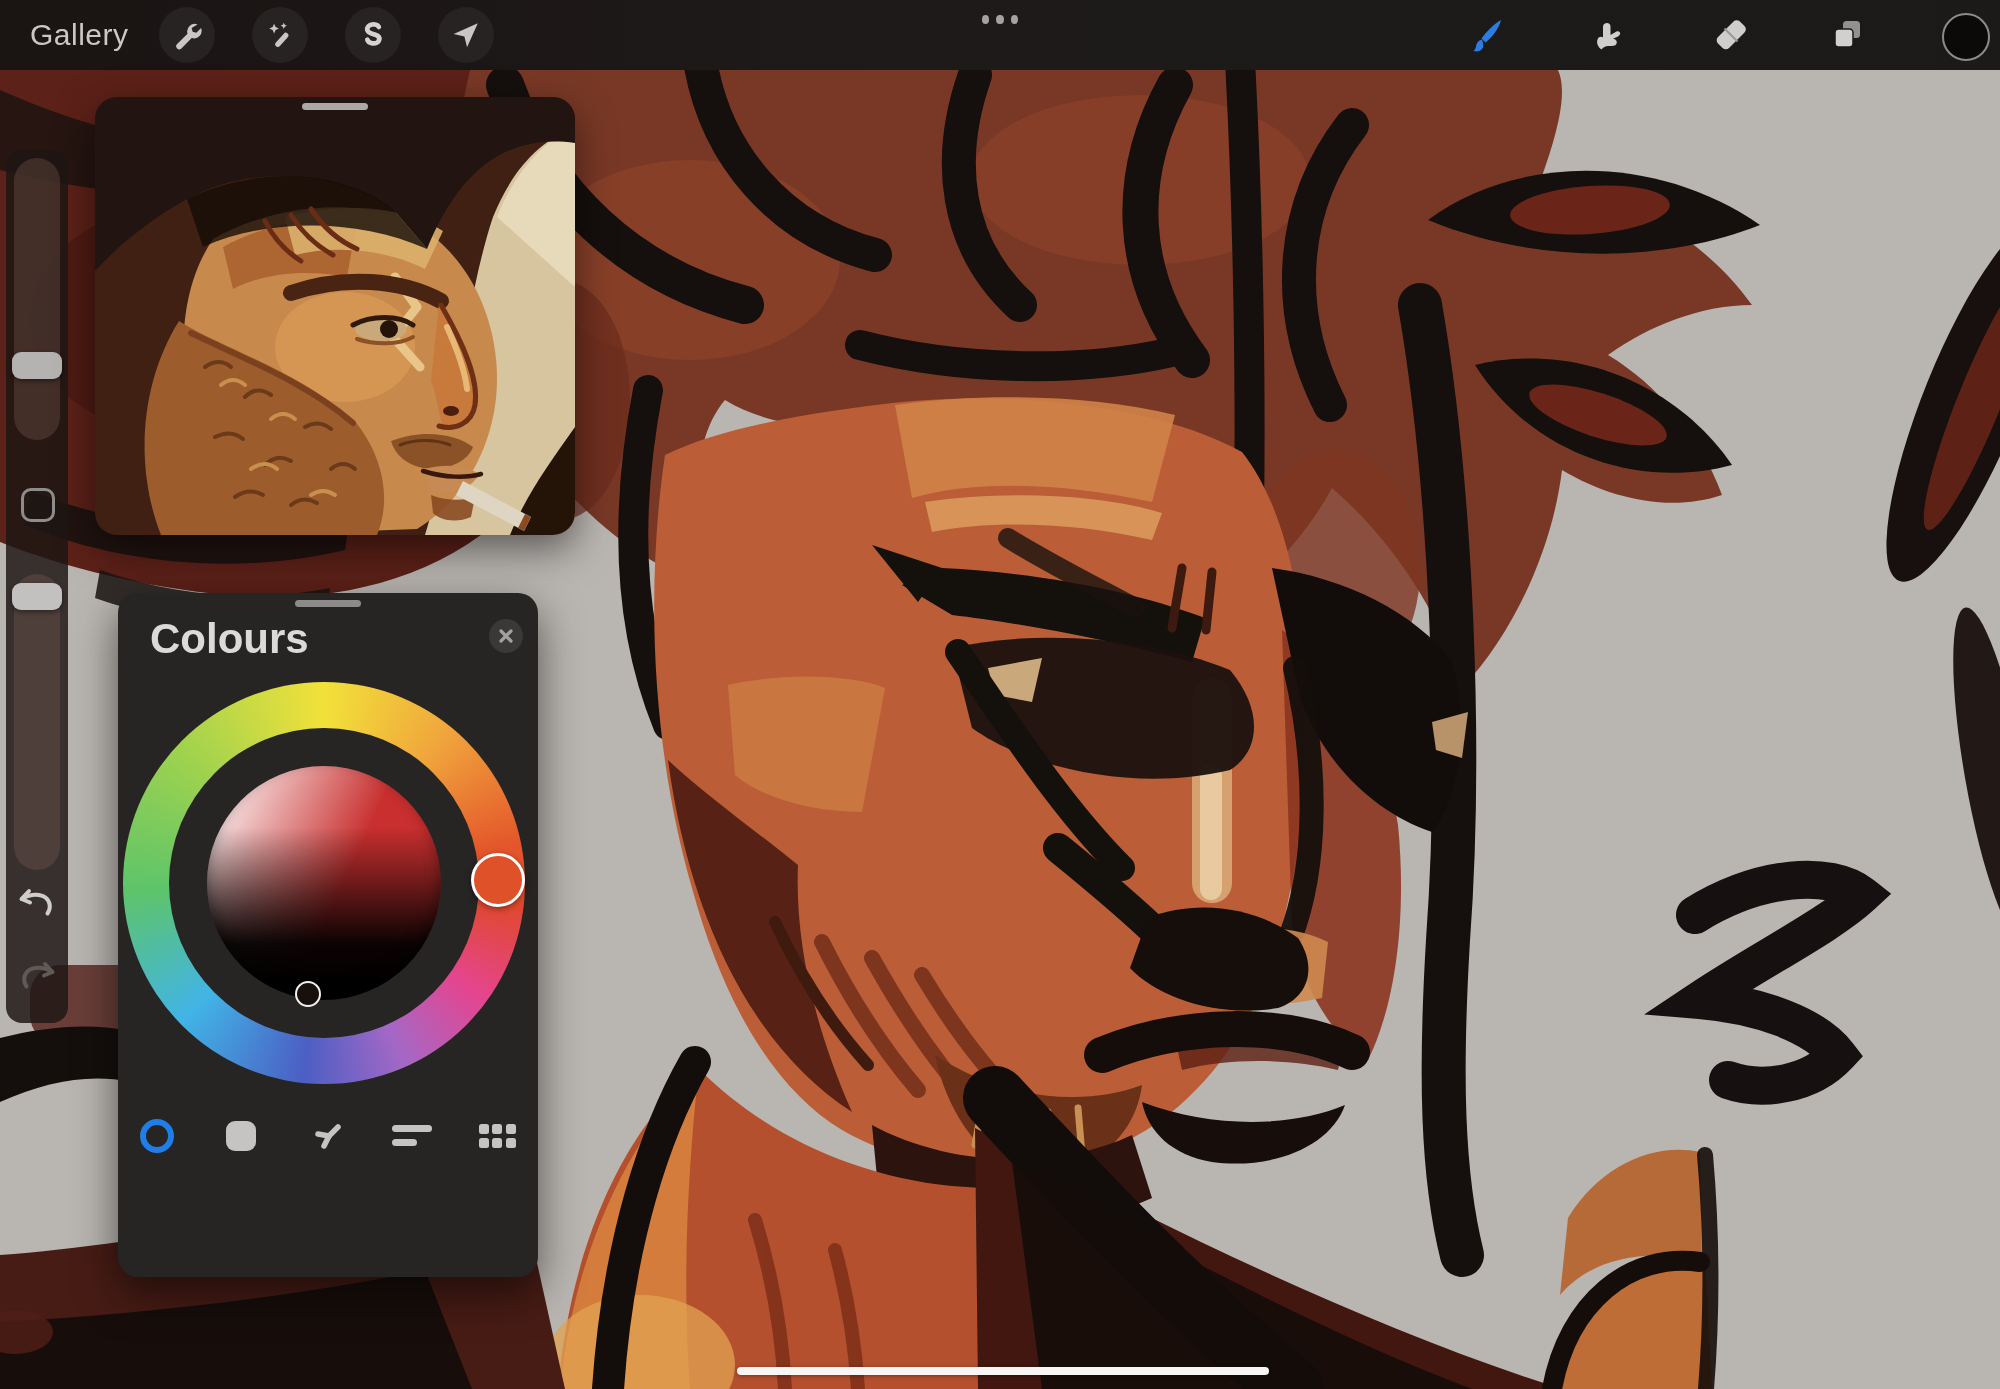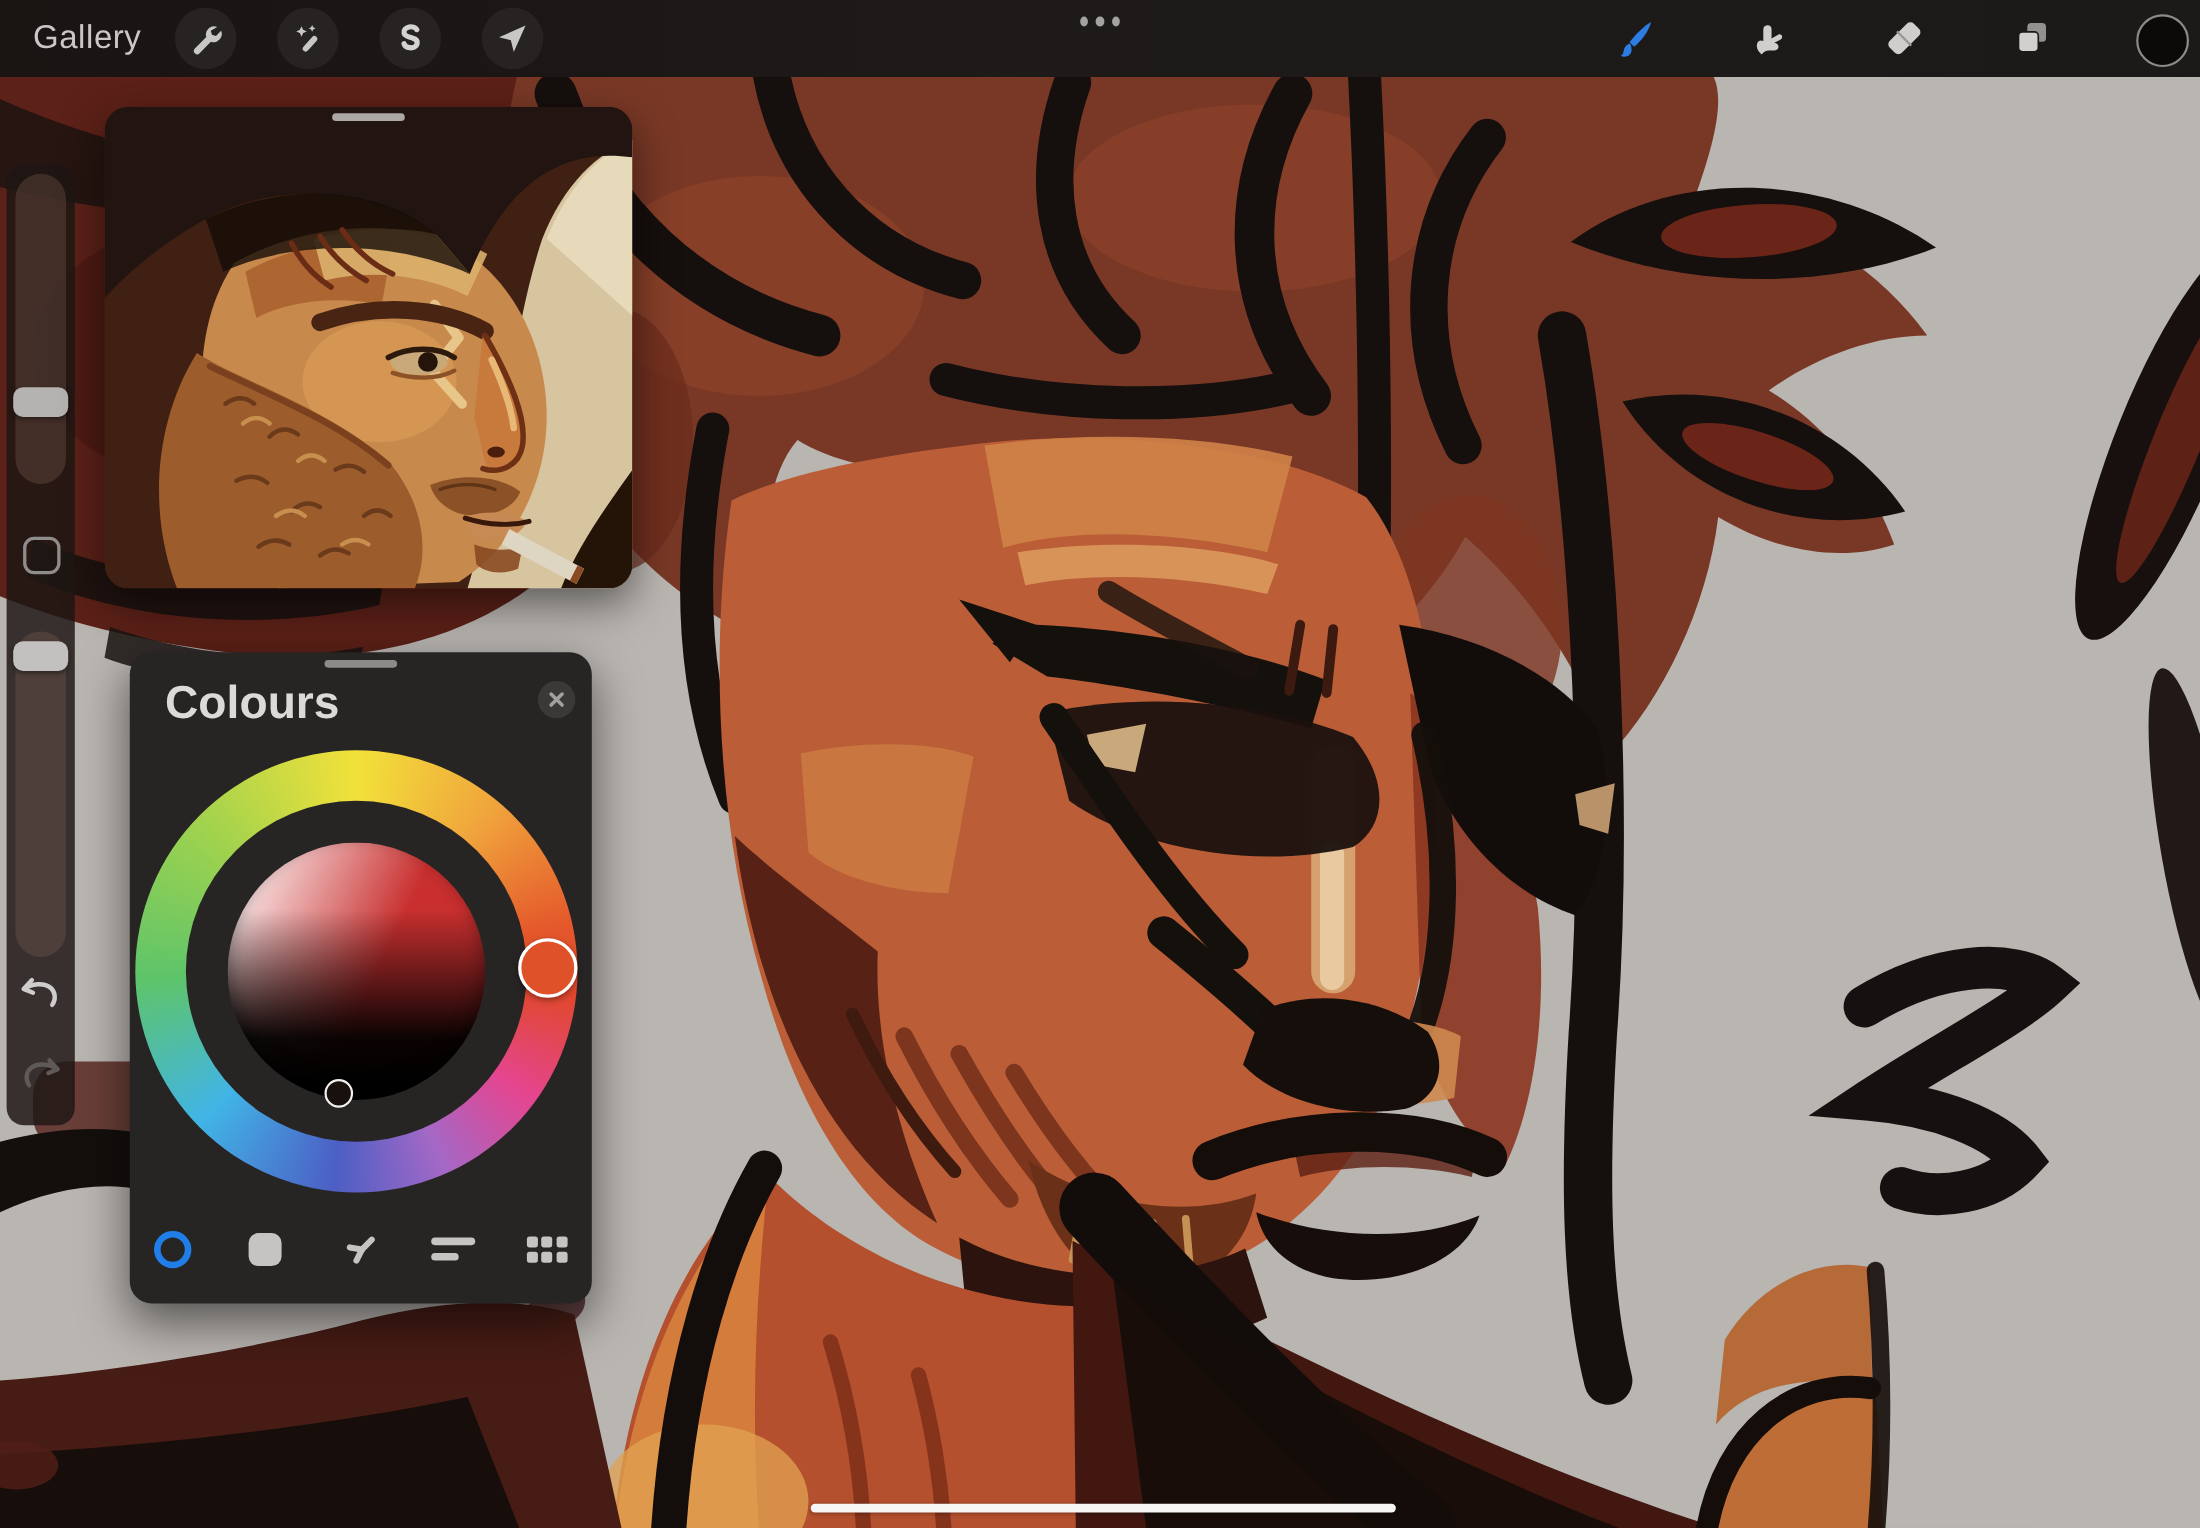--- a/index.html
+++ b/index.html
@@ -42,21 +42,21 @@
   #undo{top:883px;} #redo{top:956px;}
 
   
   #refwin{position:absolute;left:95px;top:97px;width:480px;height:438px;border-radius:22px;
     overflow:hidden;box-shadow:0 14px 38px rgba(0,0,0,.5);}
   #refwin svg{display:block;}
   .grab{position:absolute;top:6px;left:50%;transform:translateX(-50%);width:66px;height:6.5px;
     border-radius:4px;background:rgba(196,194,192,.85);}
 
   
-  #colours{position:absolute;left:118px;top:593px;width:420px;height:592px;border-radius:20px;
+  #colours{position:absolute;left:118px;top:593px;width:420px;height:684px;border-radius:20px;
     background:var(--panel-bg,#272424);box-shadow:0 16px 44px rgba(0,0,0,.55);}
   #colours .grab{top:7px;background:#8d8b89;}
   #colours-title{position:absolute;left:32px;top:22px;font-size:42px;font-weight:bold;color:#dcdad8;}
   #colours-close{position:absolute;left:371px;top:26px;width:34px;height:34px;border-radius:50%;
     background:#3b3938;border:none;padding:0;display:flex;align-items:center;justify-content:center;}
   #hue-ring{position:absolute;left:5px;top:89px;width:402px;height:402px;border-radius:50%;
     background:conic-gradient(from 0deg,
       #f2e13a 0deg,#f0a43c 40deg,#e4572b 78deg,#e0482c 96deg,#e5458f 126deg,
       #a468c6 156deg,#4c5fc4 186deg,#41b4e6 226deg,#5ec46a 268deg,#9ed24e 312deg,#f2e13a 360deg);}
   #ring-cover{position:absolute;left:51px;top:135px;width:310px;height:310px;border-radius:50%;

